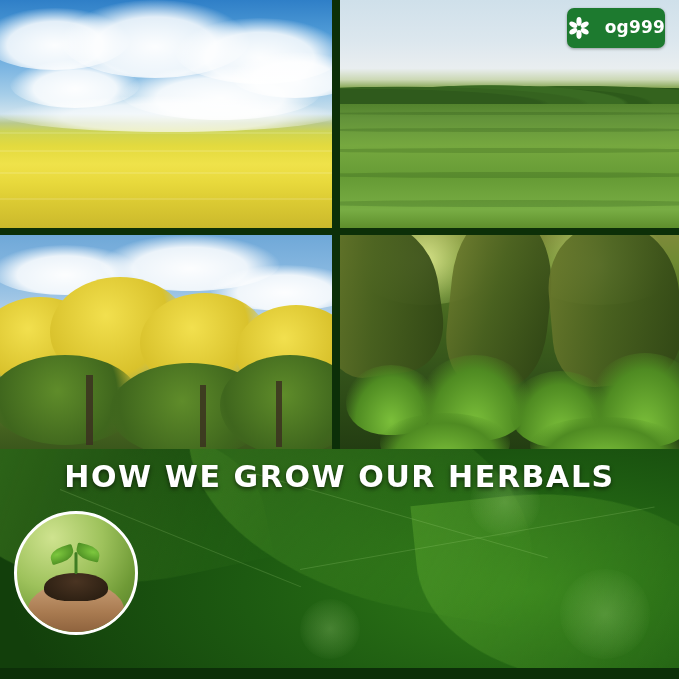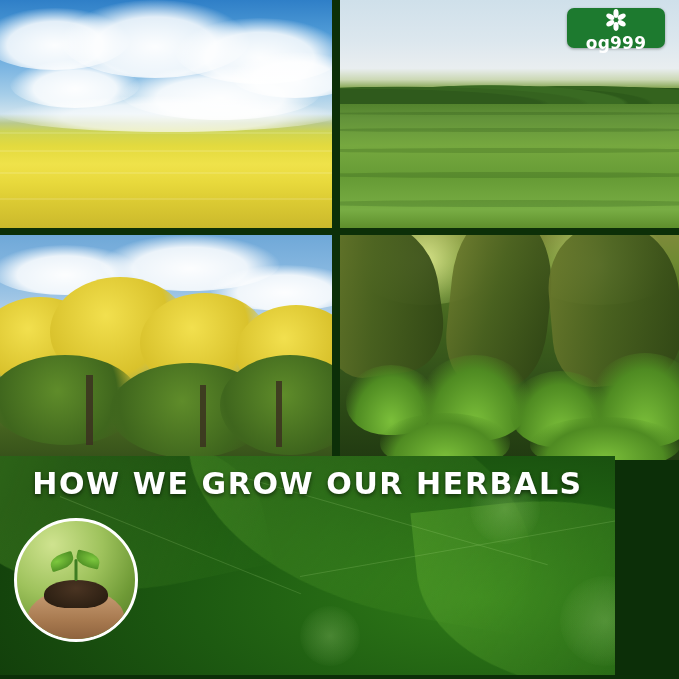--- a/index.html
+++ b/index.html
@@ -180,43 +180,42 @@
     top: 8px;
     width: 98px;
     height: 40px;
     border-radius: 7px;
     background: #1d7a2f;
     box-shadow: 0 1px 3px rgba(0,0,0,.35);
     display: flex;
     align-items: center;
     justify-content: space-between;
     gap: 3px;
-    flex-direction: column;
   }
   .logo-mark {
     width: 24px; height: 24px;
     position: relative;
     flex: 0 0 auto;
   }
   .logo-text {
     color: #ffffff;
     font-family: "DejaVu Sans", sans-serif;
     font-size: 17px;
     font-weight: 700;
     letter-spacing: .2px;
     line-height: 1;
     padding-bottom: 2px;
   }
 
   
   .panel {
     position: absolute;
     left: 0;
-    bottom: 4px;
-    width: 615px;
+    bottom: 11px;
+    width: 679px;
     height: 219px;
     overflow: hidden;
     background:
       radial-gradient(ellipse 520px 220px at 78% 65%, #2f7a18 0%, #1d5a11 55%, #123f0b 100%),
       linear-gradient(to bottom, #174c0e 0%, #0e3a09 100%);
   }
   .panel-leaf {
     position: absolute;
     border-radius: 0 70% 0 70%;
     background: linear-gradient(120deg, rgba(120,200,60,0.30), rgba(40,110,20,0.05));

